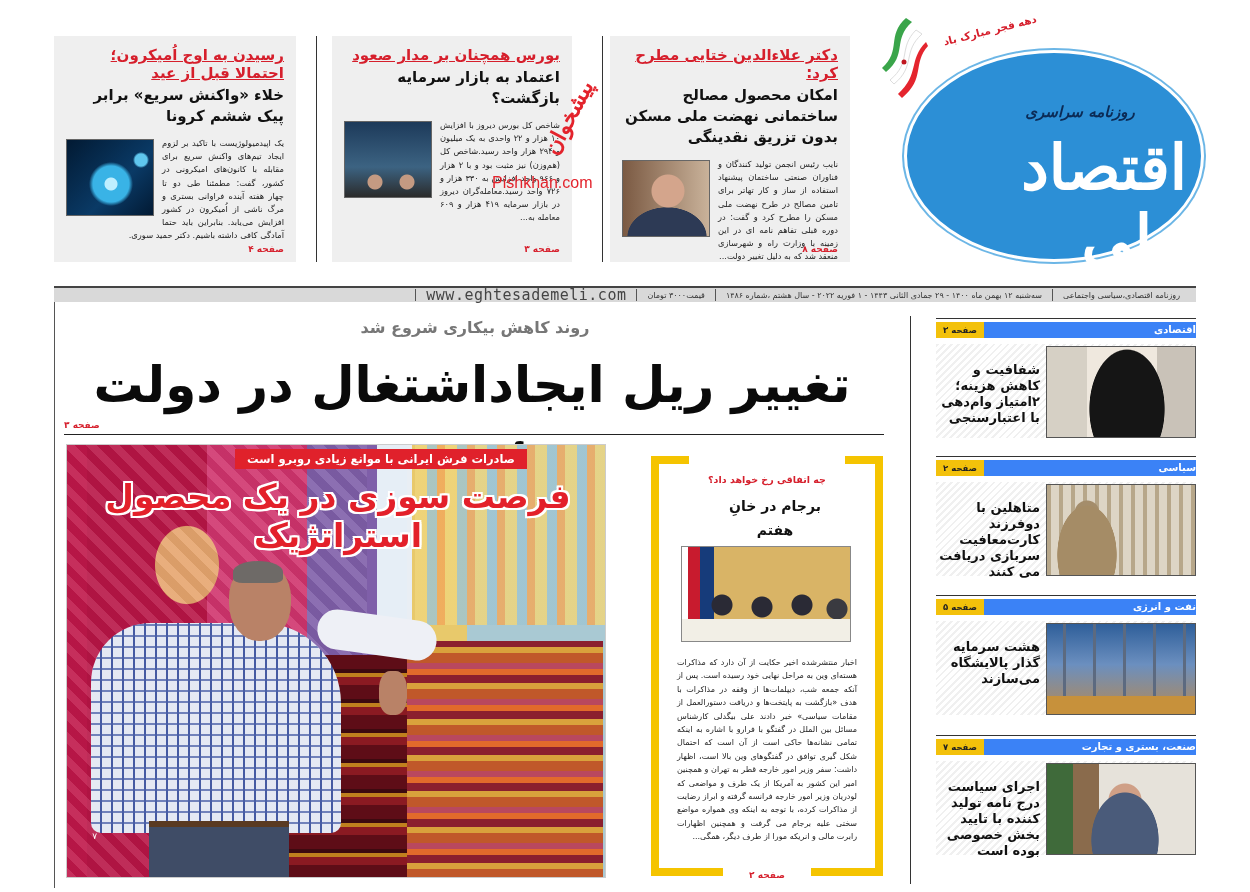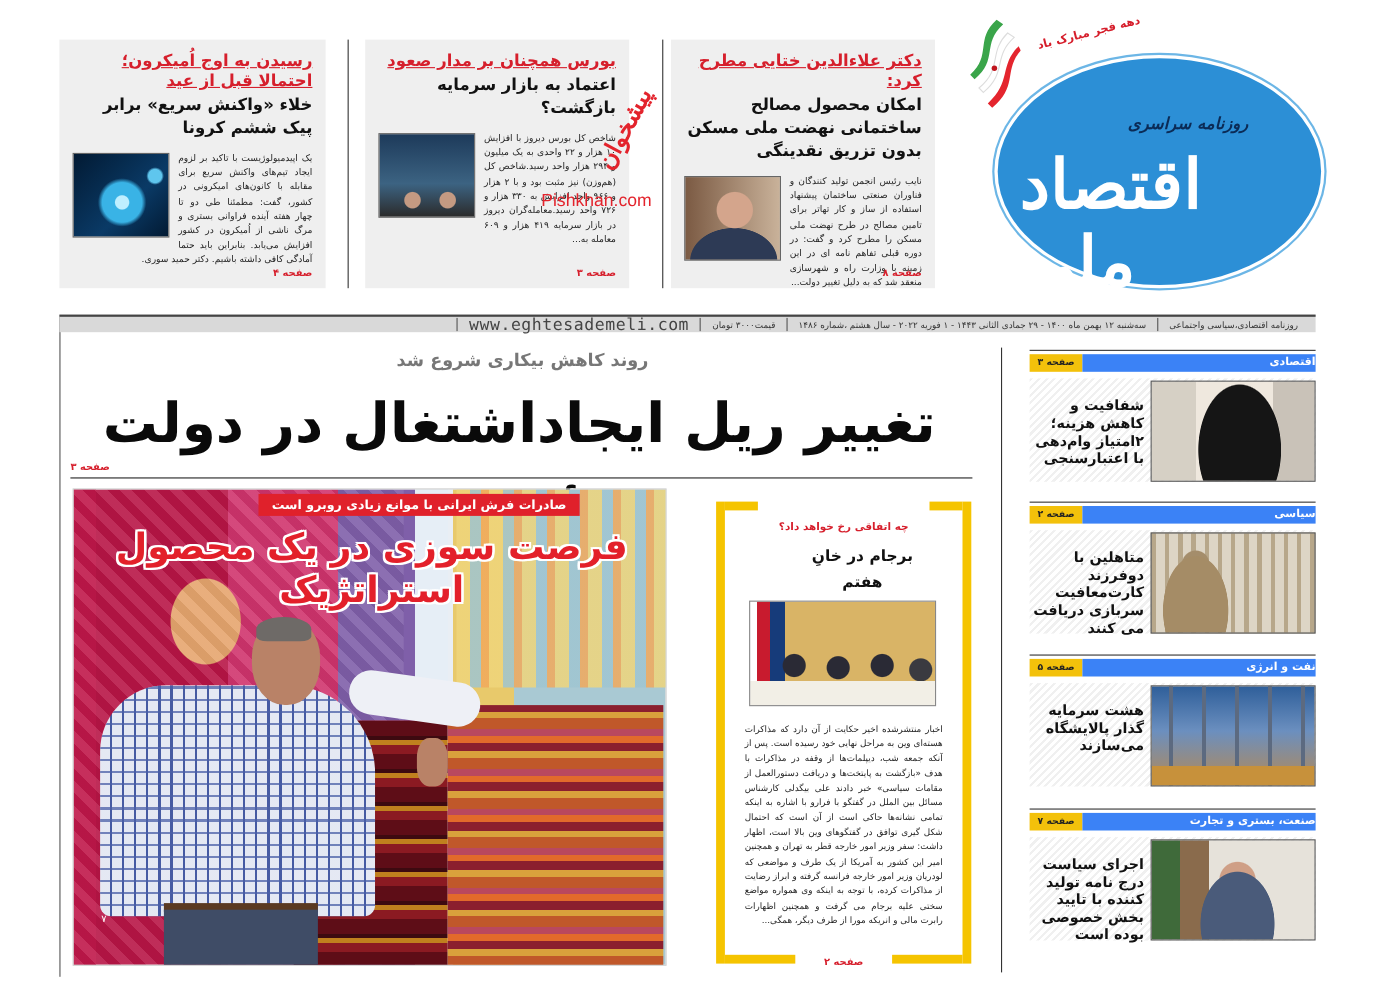--- a/index.html
+++ b/index.html
@@ -18,21 +18,21 @@
   .teaser .pageref { position: absolute; bottom: 8px; right: 12px; color: #d61f2c; font-weight: bold; font-size: 9px; }
   .vsep { position: absolute; top: 36px; width: 1px; height: 226px; background: #333; }
 
   
   .logo-wrap { position: absolute; left: 876px; top: 12px; width: 330px; height: 250px; }
   .logo-oval {
     position: absolute; left: 28px; top: 38px; width: 300px; height: 212px; border-radius: 50%;
     background: #2c8fd6; border: 3px solid #fff; box-shadow: 0 0 0 2px #6cb6e6;
   }
   .logo-sub { position: absolute; left: 98px; top: 50px; width: 150px; text-align: center; font-size: 15px; font-style: italic; color: #0b2b56; font-weight: bold; direction: rtl; }
-  .logo-title { position: absolute; left: 20px; top: 80px; width: 260px; text-align: left; color: #fff; font-size: 62px; font-weight: bold; line-height: 70px; font-family: "DejaVu Serif", serif; direction: rtl; }
+  .logo-title { position: absolute; left: 20px; top: 80px; width: 260px; text-align: right; color: #fff; font-size: 62px; font-weight: bold; line-height: 70px; font-family: "DejaVu Serif", serif; direction: rtl; }
   .logo-greet { position: absolute; left: 66px; top: 12px; color: #d61f2c; font-weight: bold; font-size: 10.5px; transform: rotate(-14deg); direction: rtl; }
   .flag { position: absolute; left: 0; top: 4px; width: 52px; height: 84px; }
 
   
   .watermark { position: absolute; left: 478px; top: 90px; color: #e3232c; direction: ltr; pointer-events: none; }
   .watermark .fa { font-size: 22px; font-weight: bold; transform: rotate(-62deg); position: absolute; left: 50px; top: 14px; white-space: nowrap; font-family: "DejaVu Serif", serif; }
   .watermark .en { position: absolute; left: 14px; top: 84px; font-size: 16px; white-space: nowrap; font-family: "Liberation Sans", sans-serif; }
 
   
   .infobar {
@@ -97,21 +97,21 @@
   
   .ybox {
     position: absolute; left: 651px; top: 456px; width: 232px; height: 420px;
     border-left: 8px solid #f5c400; border-right: 8px solid #f5c400;
   }
   .ybox .cap-l, .ybox .cap-r { position: absolute; top: 0; width: 30px; height: 8px; background: #f5c400; }
   .ybox .cap-l { left: 0; } .ybox .cap-r { right: 0; }
   .ybox .capb-l, .ybox .capb-r { position: absolute; bottom: 0; width: 64px; height: 8px; background: #f5c400; }
   .ybox .capb-l { left: 0; } .ybox .capb-r { right: 0; }
   .ybox .kicker { position: absolute; top: 18px; left: 0; width: 100%; text-align: center; color: #d61f2c; font-weight: bold; font-size: 9.5px; }
-  .ybox .title { position: absolute; top: 38px; left: 17px; width: 100%; text-align: center; font-weight: bold; font-size: 14px; line-height: 24px; }
+  .ybox .title { position: absolute; top: 38px; left: 8px; width: 100%; text-align: center; font-weight: bold; font-size: 14px; line-height: 24px; }
   .ybox .img {
     position: absolute; top: 90px; left: 22px; width: 170px; height: 96px; border: 1px solid #888;
     background:
       linear-gradient(0deg, #f2efe6 0 22px, transparent 22px),
       radial-gradient(circle at 40px 58px, #2a2a35 0 10px, transparent 11px),
       radial-gradient(circle at 80px 60px, #2a2a35 0 10px, transparent 11px),
       radial-gradient(circle at 120px 58px, #2a2a35 0 10px, transparent 11px),
       radial-gradient(circle at 155px 62px, #3a3a40 0 10px, transparent 11px),
       linear-gradient(90deg, #ffffff 0 6px, #c81b2e 6px 18px, #163b7a 18px 32px, #d9b466 32px 170px);
   }

